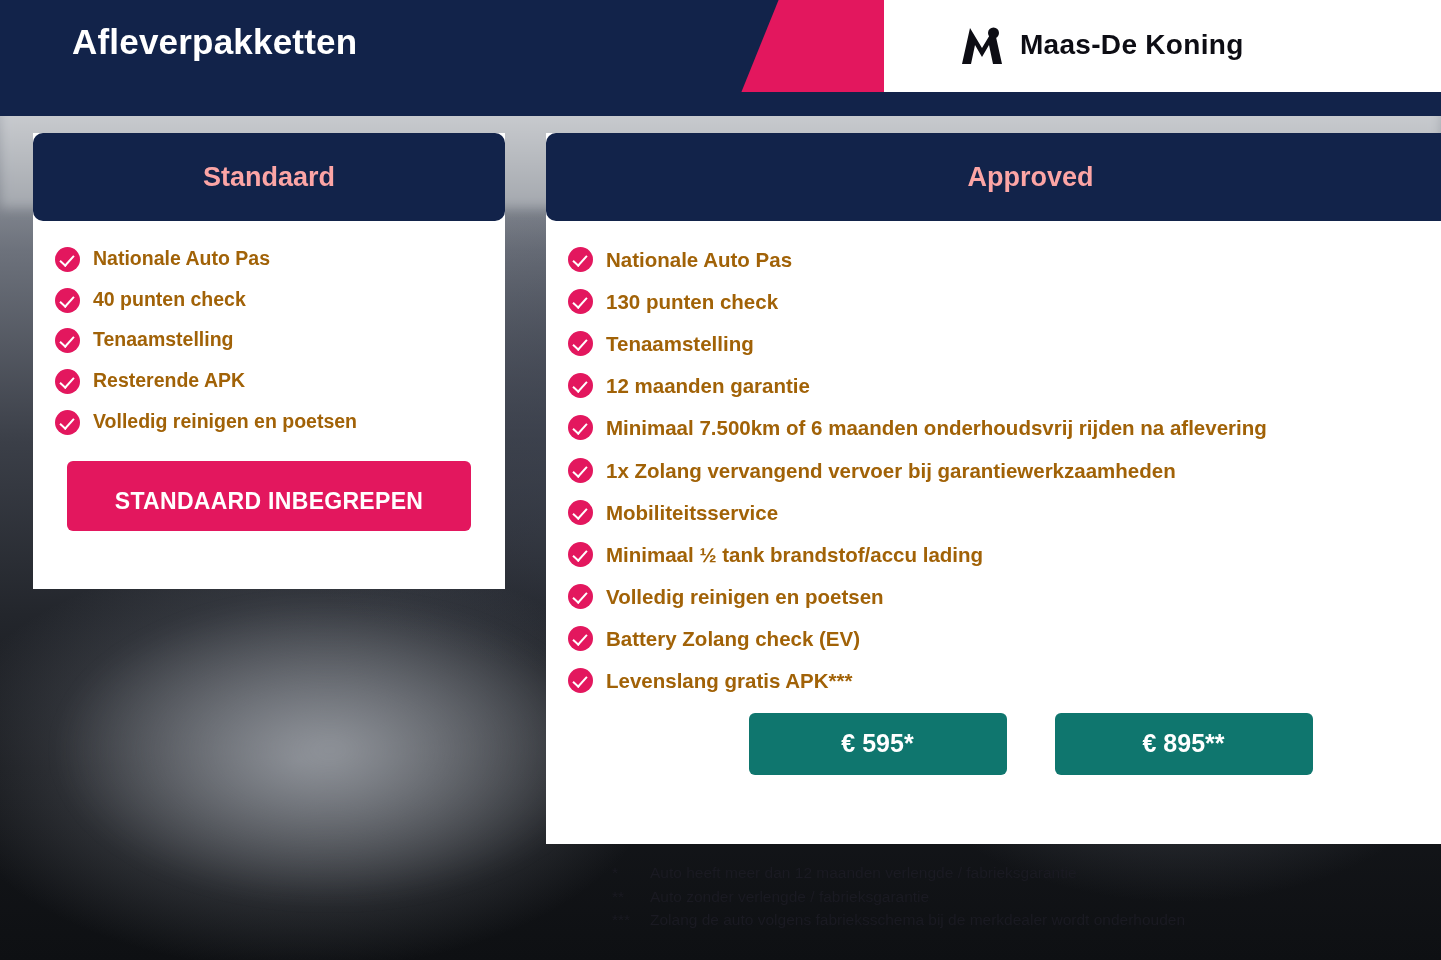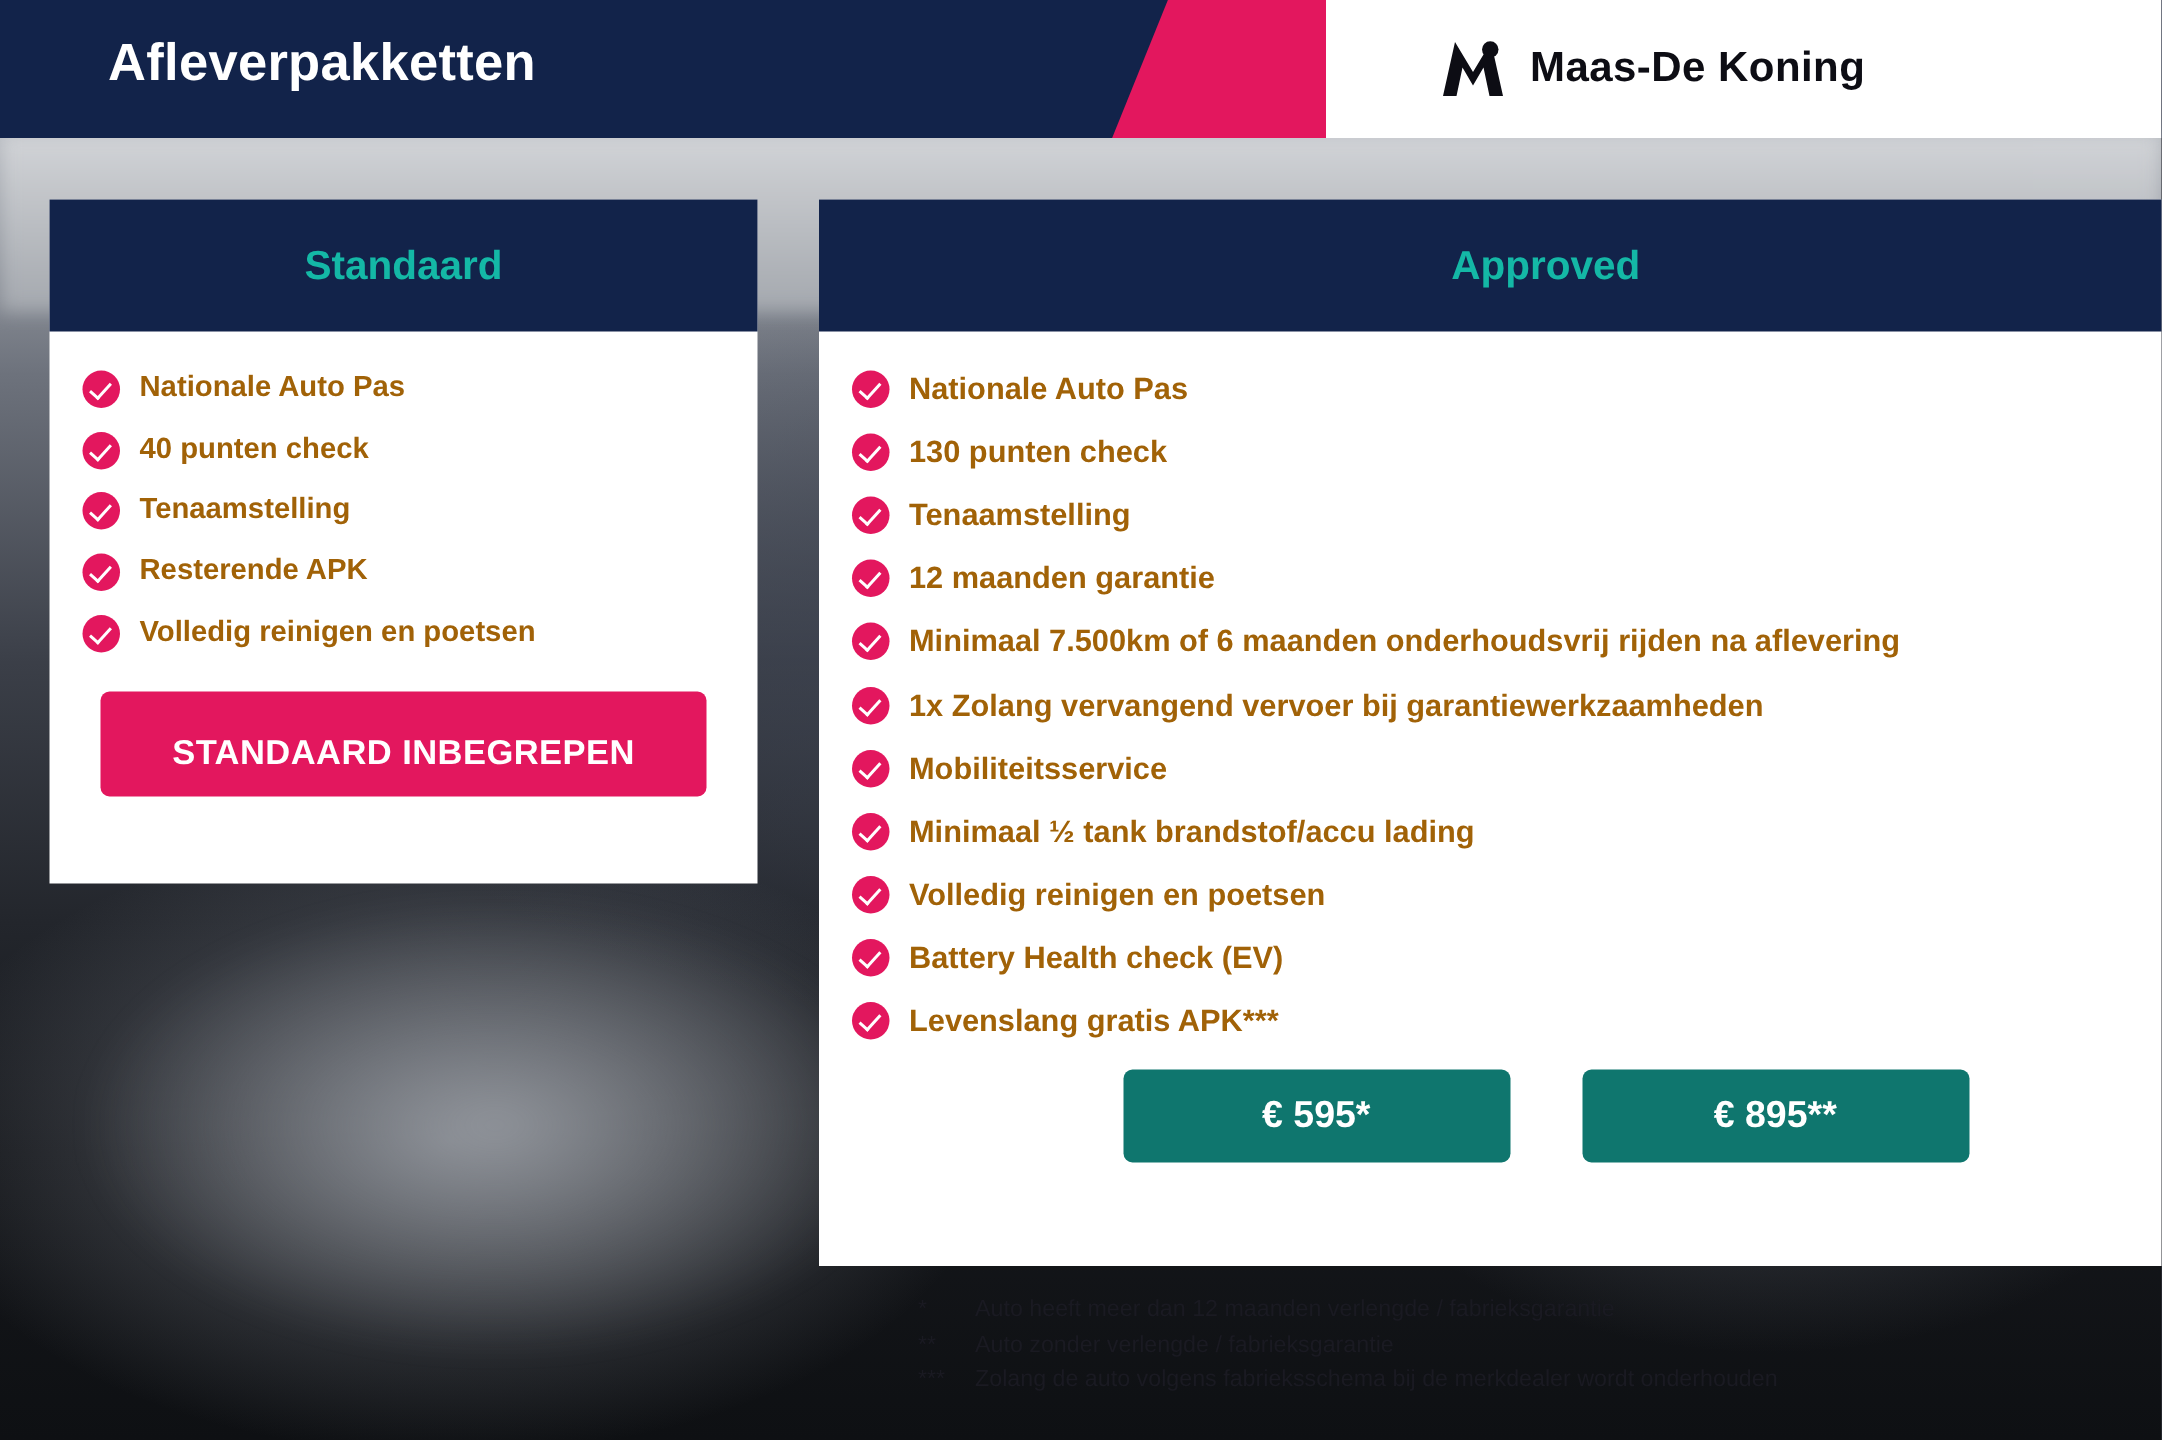--- a/index.html
+++ b/index.html
@@ -35,21 +35,21 @@
     position: absolute;
     left: 60px; top: 600px; width: 540px; height: 300px;
     background: radial-gradient(ellipse at center, rgba(190,194,200,0.55), rgba(0,0,0,0) 72%);
     filter: blur(10px);
   }
 
   
   .header {
     position: absolute;
     left: 0; top: 0;
-    width: 1441px; height: 92px;
+    width: 1441px; height: 116px;
     background: #12234a;
     overflow: hidden;
     z-index: 5;
   }
   .header-accent {
     position: absolute;
     top: 0; left: 760px;
     width: 200px; height: 92px;
     background: #e3175e;
     transform: skewX(-22deg);
@@ -84,26 +84,27 @@
   }
 
   
   .card {
     position: absolute;
     background: #ffffff;
     z-index: 4;
   }
   .card-head {
     background: #12234a;
-    color: #14b8a6;
+    color: #fca5a5;
     font-size: 27px;
     font-weight: bold;
     text-align: center;
     line-height: 88px;
     height: 88px;
+    border-radius: 10px;
   }
   .card-body { padding: 24px 22px 18px 22px; }
 
   #standard-card { left: 33px; top: 133px; width: 472px; height: 456px; }
   #approved-card { left: 546px; top: 133px; width: 969px; height: 711px; }
 
   .feature-list { list-style: none; }
   .feature {
     display: flex;
     align-items: flex-start;
@@ -268,21 +269,21 @@
       <li class="feature">
         <span class="check"></span>
         <span class="feature-text">Minimaal ½ tank brandstof/accu lading</span>
       </li>
       <li class="feature">
         <span class="check"></span>
         <span class="feature-text">Volledig reinigen en poetsen</span>
       </li>
       <li class="feature">
         <span class="check"></span>
-        <span class="feature-text">Battery Health check (EV)</span>
+        <span class="feature-text">Battery Zolang check (EV)</span>
       </li>
       <li class="feature">
         <span class="check"></span>
         <span class="feature-text">Levenslang gratis APK***</span>
       </li>
     </ul>
     <div class="price-row">
       <div class="price">€ 595*</div>
       <div class="price">€ 895**</div>
     </div>

